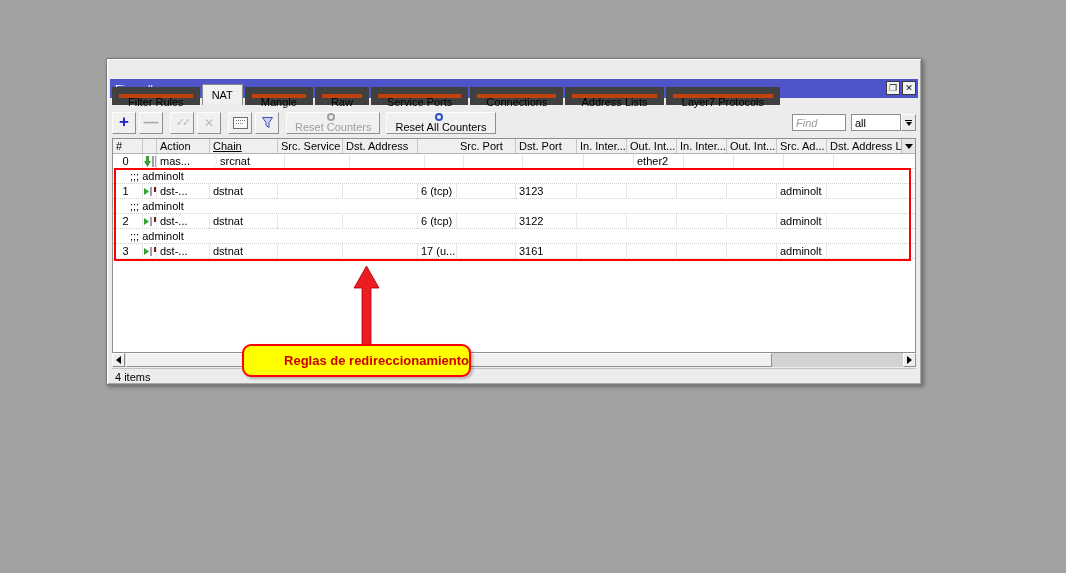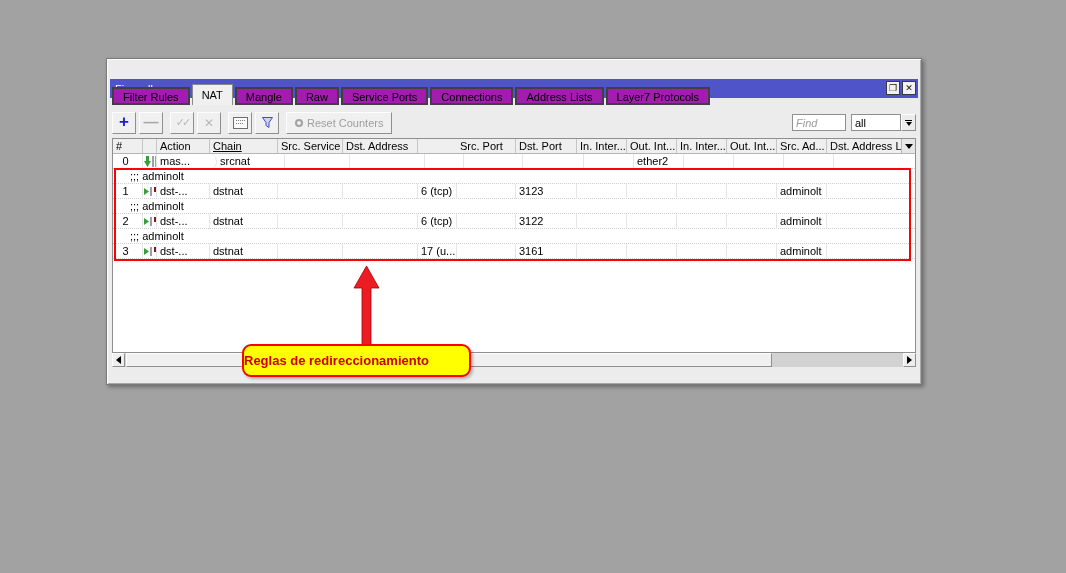--- a/index.html
+++ b/index.html
@@ -23,21 +23,21 @@
   }
   .win-controls{position:absolute;right:2px;top:2px;display:flex;gap:2px;}
   .win-btn{
     width:14px;height:14px;background:#f2f2f2;border:1px solid #3a3a3a;
     box-sizing:border-box;display:flex;align-items:center;justify-content:center;
     font-size:9px;line-height:1;color:#111;cursor:default;
   }
   
   .tabstrip{position:absolute;left:5px;top:25px;right:5px;height:21px;display:flex;align-items:flex-end;}
   .tab{
-    background:#a21caf;border:2px solid #404040;box-sizing:border-box;
+    background:#c2410c;border:7px solid #404040;box-sizing:border-box;
     height:18px;line-height:16px;padding:0 9px;font-size:11px;margin-right:2px;
     color:#000;white-space:nowrap;
   }
   .tab.active{
     background:#f0f0f0;border:1px solid #8a8a8a;border-bottom:none;
     height:21px;line-height:20px;position:relative;z-index:2;
   }
   
   .toolbar{position:absolute;left:5px;top:51px;right:5px;height:25px;display:flex;align-items:center;}
   .tbtn{
@@ -50,21 +50,21 @@
   .plus{color:#1b1bd0;font-weight:bold;font-size:17px;margin-top:-2px;}
   .minus{color:#a6a6a6;font-weight:bold;font-size:15px;margin-top:-3px;}
   .dis{color:#b8b8b8;font-size:11px;letter-spacing:-3px;}
   .disx{color:#b8b8b8;font-size:12px;}
   .comment-box{width:13px;height:10px;border:1px solid #6f6f6f;background:#fbfbfb;position:relative;}
   .comment-box::before{content:"";position:absolute;left:2px;right:2px;top:2px;border-top:1px dotted #7a7a7a;}
   .comment-box::after{content:"";position:absolute;left:2px;right:4px;top:5px;border-top:1px dotted #7a7a7a;}
   .text-btn{
     height:22px;background:#f0f0f0;box-sizing:border-box;
     border:1px solid;border-color:#fdfdfd #8f8f8f #8f8f8f #fdfdfd;
-    display:flex;align-items:center;padding:0 8px;font-size:11px;margin-right:6px;white-space:nowrap;
+    display:flex;align-items:center;padding:0 8px;font-size:11px;margin-right:6px;white-space:nowrap;flex-direction:column;
   }
   .text-btn .donut{width:8px;height:8px;border-radius:50%;box-sizing:border-box;margin-right:4px;}
   .donut.gray{border:2px solid #a2a2a2;}
   .donut.blue{border:2px solid #2a50c8;}
   .text-btn.disabled{color:#9e9e9e;}
   .spacer{flex:1;}
   .find-input{
     width:54px;height:17px;border:1px solid #8f8f8f;box-sizing:border-box;
     font-family:"Liberation Sans",sans-serif;font-size:11px;padding:0 3px;background:#fff;
   }
@@ -126,21 +126,21 @@
   
   .statusbar{
     position:absolute;left:5px;right:5px;top:309px;height:16px;
     border-top:1px solid #c2c2c2;font-size:11px;display:flex;align-items:center;padding-left:3px;box-sizing:border-box;
   }
   
   .callout{
     position:absolute;left:242px;top:344px;width:229px;height:33px;
     background:var(--callout-fill,#ffff00);
     border:2px solid var(--callout-border,#ff0000);border-radius:9px;box-sizing:border-box;
-    display:flex;align-items:center;justify-content:flex-start;
+    display:flex;align-items:center;justify-content:flex-end;
     font-size:13px;font-weight:bold;color:var(--callout-text,#cc0000);
     box-shadow:2px 2px 3px rgba(0,0,0,.25);z-index:30;
   }
   .anno-arrow{position:absolute;left:351px;top:266px;z-index:25;}
 </style>
 </head>
 <body style="background: rgb(162, 162, 162);">
 
 <div class="window">
 
@@ -184,20 +184,24 @@
         <span class="comment-box"></span>
       </div>
     <div class="tbtn gap6">
       <svg width="13" height="13">
         <path d="M1.5,1.5 H11.5 L8,6.5 V11.5 L5,9.5 V6.5 Z" fill="#cdd3f2" stroke="#4a4ab8" stroke-width="1"></path>
       </svg>
     </div>
     <div class="text-btn disabled">
       <span class="donut gray"></span>
       <span>Reset Counters</span>
+    </div>
+    <div class="text-btn">
+      <span class="donut blue"></span>
+      <span>Reset All Counters</span>
     </div>
     <div class="spacer"></div>
     <input class="find-input" type="text" placeholder="Find" style="">
     <div class="combo">
         <span>all</span>
       </div>
     <div class="combo-btn">
       <span class="dd-bar"></span>
       <span class="dd-tri"></span>
     </div>
@@ -327,20 +331,23 @@
   <div class="hscroll">
     <div class="sb-btn sb-left">
         <span class="tri-l"></span>
       </div>
     <div class="sb-thumb"></div>
     <div class="sb-btn sb-right">
         <span class="tri-r"></span>
       </div>
   </div>
 
+  <div class="statusbar">
+    <span>4 items</span>
+  </div>
 </div>
 
 <div class="callout">
   <span>Reglas de redireccionamiento</span>
 </div>
 <svg class="anno-arrow" width="32" height="81">
   <path id="arrow-path" d="M15.5,0 L28,22 L20,22 L20,81 L11,81 L11,22 L3,22 Z" fill="#ec1c24" stroke="#a50000" stroke-width="0.8"></path>
 </svg>
 
 </body></html>

